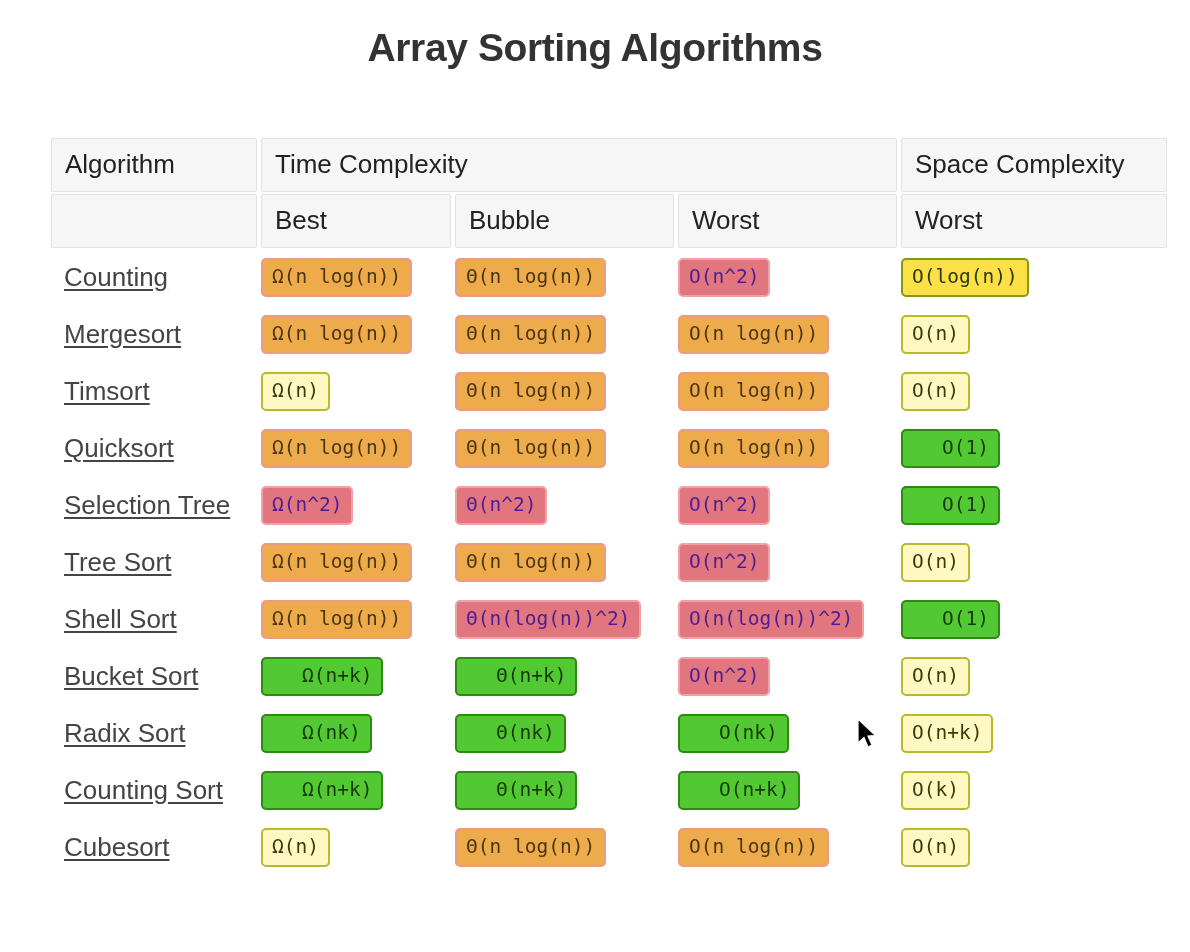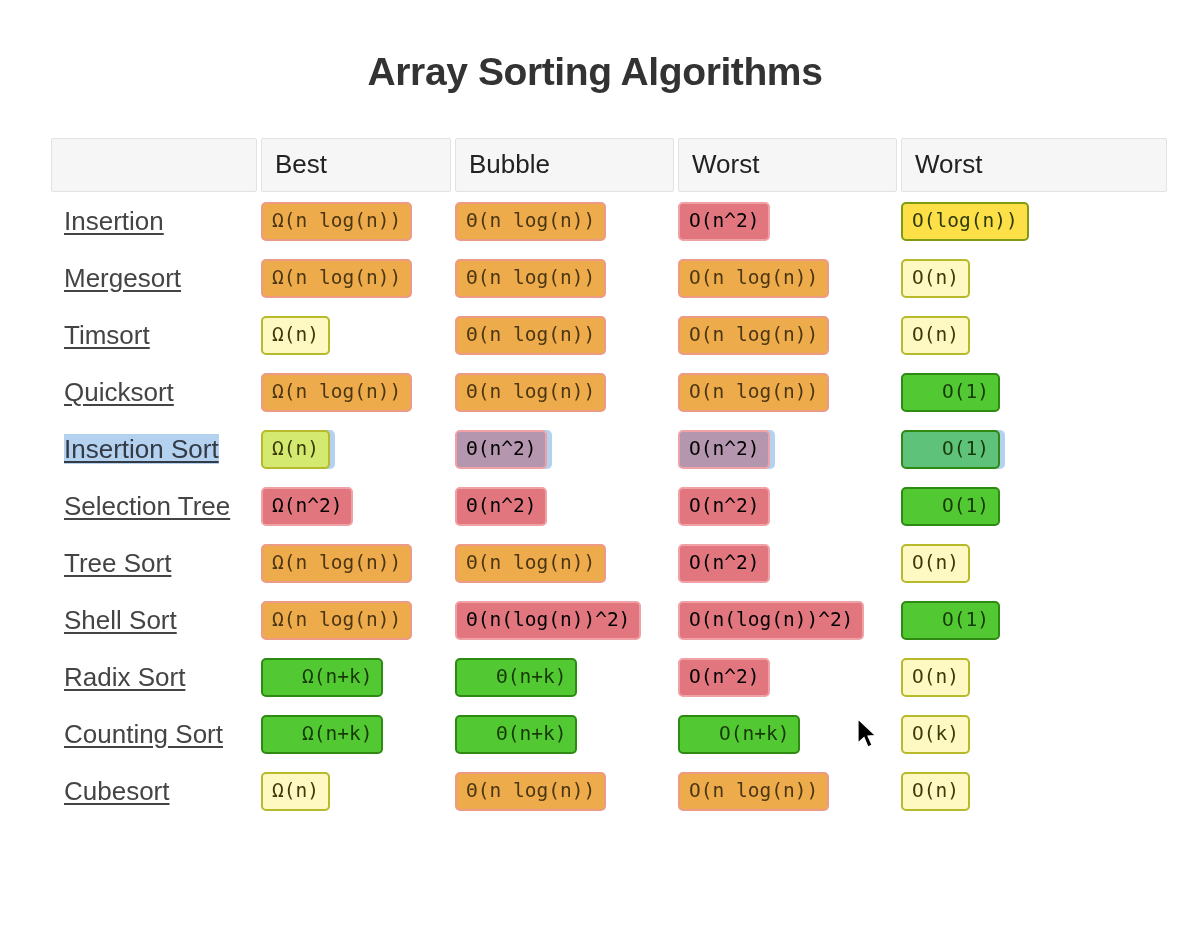--- a/index.html
+++ b/index.html
@@ -15,21 +15,21 @@
     overflow: hidden;
   }
 
   #page-title {
     text-align: center;
     font-size: 39px;
     font-weight: bold;
     color: #333333;
     letter-spacing: -0.4px;
     margin: 0;
-    padding-top: 50px;
+    padding-top: 26px;
     padding-bottom: 0;
   }
 
   .table-wrap {
     position: absolute;
     left: 47px;
     top: 136px;
     width: 1100px;
   }
 
@@ -99,21 +99,21 @@
     border-style: solid;
     color: #3a3020;
     white-space: pre;
     box-sizing: border-box;
   }
 
   
   .badge.red {
     background: #e2767f;
     border-color: #efa1a6;
-    color: #000000;
+    color: #4c1d95;
   }
   .badge.orange {
     background: #eeab4b;
     border-color: #ed9a86;
     color: #4a3612;
   }
   .badge.yellow {
     background: #fef9c3;
     border-color: #b6ba2b;
     color: #3d3a09;
@@ -162,30 +162,35 @@
   <table class="sorting-table">
     <colgroup>
       <col class="c-algo">
       <col class="c-best">
       <col class="c-avg">
       <col class="c-worst">
       <col class="c-space">
     </colgroup>
     <thead>
       <tr>
+        <th class="head-cell">Algorithm</th>
+        <th class="head-cell" colspan="3">Time Complexity</th>
+        <th class="head-cell">Space Complexity</th>
+      </tr>
+      <tr>
         <th class="head-cell blank"></th>
         <th class="head-cell">Best</th>
         <th class="head-cell">Bubble</th>
         <th class="head-cell">Worst</th>
         <th class="head-cell">Worst</th>
       </tr>
     </thead>
     <tbody id="table-body">
         <tr>
-          <td class="algo-cell"><span class="algo-link">Insertion</span></td>
+          <td class="algo-cell"><span class="algo-link">Counting</span></td>
           <td class="cx-cell"><span class="badge orange">Ω(n log(n))</span></td>
           <td class="cx-cell"><span class="badge orange">Θ(n log(n))</span></td>
           <td class="cx-cell"><span class="badge red">O(n^2)</span></td>
           <td class="cx-cell"><span class="badge chartreuse">O(log(n))</span></td>
         </tr>
         <tr>
           <td class="algo-cell"><span class="algo-link">Mergesort</span></td>
           <td class="cx-cell"><span class="badge orange">Ω(n log(n))</span></td>
           <td class="cx-cell"><span class="badge orange">Θ(n log(n))</span></td>
           <td class="cx-cell"><span class="badge orange">O(n log(n))</span></td>
@@ -196,27 +201,20 @@
           <td class="cx-cell"><span class="badge yellow">Ω(n)</span></td>
           <td class="cx-cell"><span class="badge orange">Θ(n log(n))</span></td>
           <td class="cx-cell"><span class="badge orange">O(n log(n))</span></td>
           <td class="cx-cell"><span class="badge yellow">O(n)</span></td>
         </tr>
         <tr>
           <td class="algo-cell"><span class="algo-link">Quicksort</span></td>
           <td class="cx-cell"><span class="badge orange">Ω(n log(n))</span></td>
           <td class="cx-cell"><span class="badge orange">Θ(n log(n))</span></td>
           <td class="cx-cell"><span class="badge orange">O(n log(n))</span></td>
-          <td class="cx-cell"><span class="badge green">O(1)</span></td>
-        </tr>
-        <tr class="selected">
-          <td class="algo-cell"><span class="algo-link">Insertion Sort</span></td>
-          <td class="cx-cell"><span class="badge yellow">Ω(n)</span></td>
-          <td class="cx-cell"><span class="badge red">Θ(n^2)</span></td>
-          <td class="cx-cell"><span class="badge red">O(n^2)</span></td>
           <td class="cx-cell"><span class="badge green">O(1)</span></td>
         </tr>
         <tr>
           <td class="algo-cell"><span class="algo-link">Selection Tree</span></td>
           <td class="cx-cell"><span class="badge red">Ω(n^2)</span></td>
           <td class="cx-cell"><span class="badge red">Θ(n^2)</span></td>
           <td class="cx-cell"><span class="badge red">O(n^2)</span></td>
           <td class="cx-cell"><span class="badge green">O(1)</span></td>
         </tr>
         <tr>
@@ -227,25 +225,32 @@
           <td class="cx-cell"><span class="badge yellow">O(n)</span></td>
         </tr>
         <tr>
           <td class="algo-cell"><span class="algo-link">Shell Sort</span></td>
           <td class="cx-cell"><span class="badge orange">Ω(n log(n))</span></td>
           <td class="cx-cell"><span class="badge red">Θ(n(log(n))^2)</span></td>
           <td class="cx-cell"><span class="badge red">O(n(log(n))^2)</span></td>
           <td class="cx-cell"><span class="badge green">O(1)</span></td>
         </tr>
         <tr>
-          <td class="algo-cell"><span class="algo-link">Radix Sort</span></td>
+          <td class="algo-cell"><span class="algo-link">Bucket Sort</span></td>
           <td class="cx-cell"><span class="badge green">Ω(n+k)</span></td>
           <td class="cx-cell"><span class="badge green">Θ(n+k)</span></td>
           <td class="cx-cell"><span class="badge red">O(n^2)</span></td>
           <td class="cx-cell"><span class="badge yellow">O(n)</span></td>
+        </tr>
+        <tr>
+          <td class="algo-cell"><span class="algo-link">Radix Sort</span></td>
+          <td class="cx-cell"><span class="badge green">Ω(nk)</span></td>
+          <td class="cx-cell"><span class="badge green">Θ(nk)</span></td>
+          <td class="cx-cell"><span class="badge green">O(nk)</span></td>
+          <td class="cx-cell"><span class="badge yellow">O(n+k)</span></td>
         </tr>
         <tr>
           <td class="algo-cell"><span class="algo-link">Counting Sort</span></td>
           <td class="cx-cell"><span class="badge green">Ω(n+k)</span></td>
           <td class="cx-cell"><span class="badge green">Θ(n+k)</span></td>
           <td class="cx-cell"><span class="badge green">O(n+k)</span></td>
           <td class="cx-cell"><span class="badge yellow">O(k)</span></td>
         </tr>
         <tr>
           <td class="algo-cell"><span class="algo-link">Cubesort</span></td>

